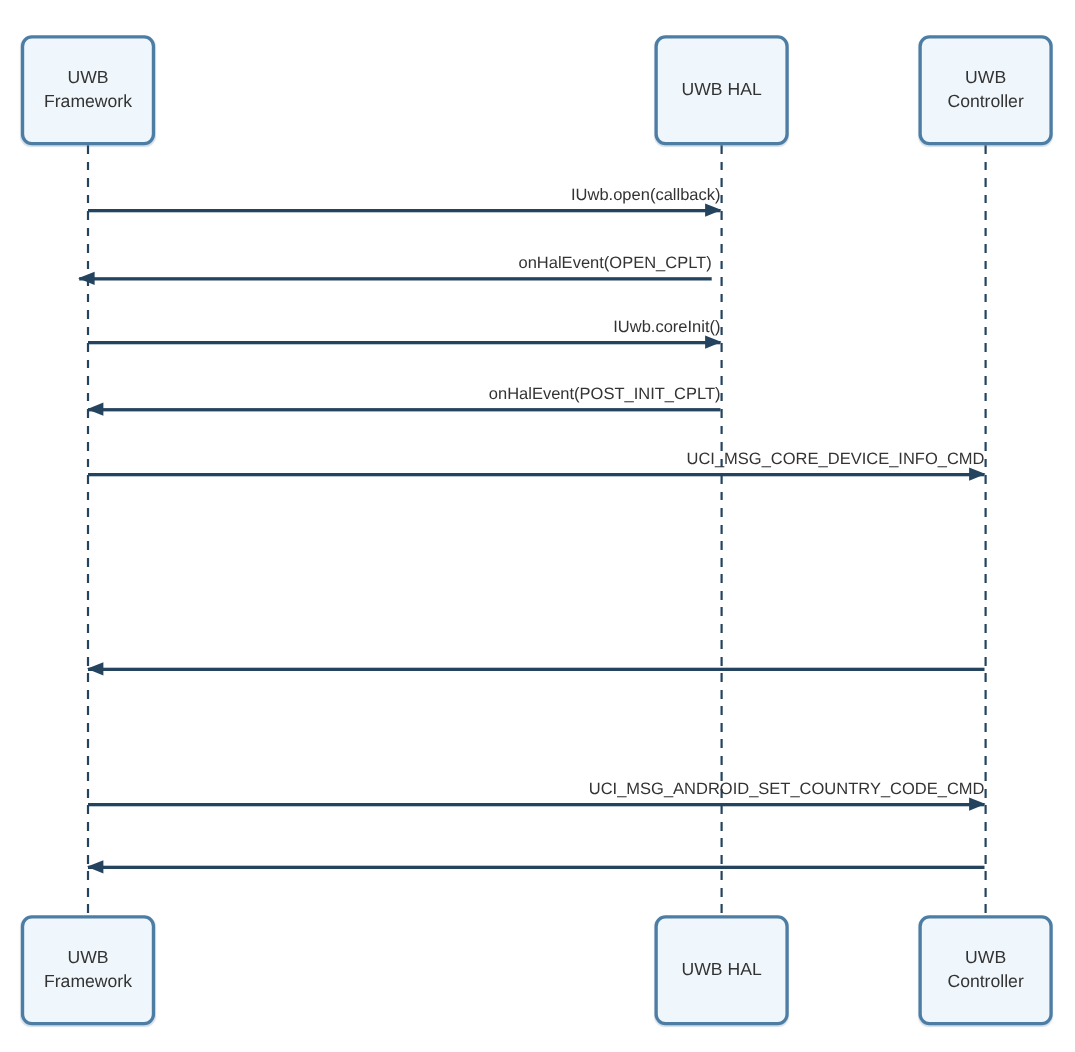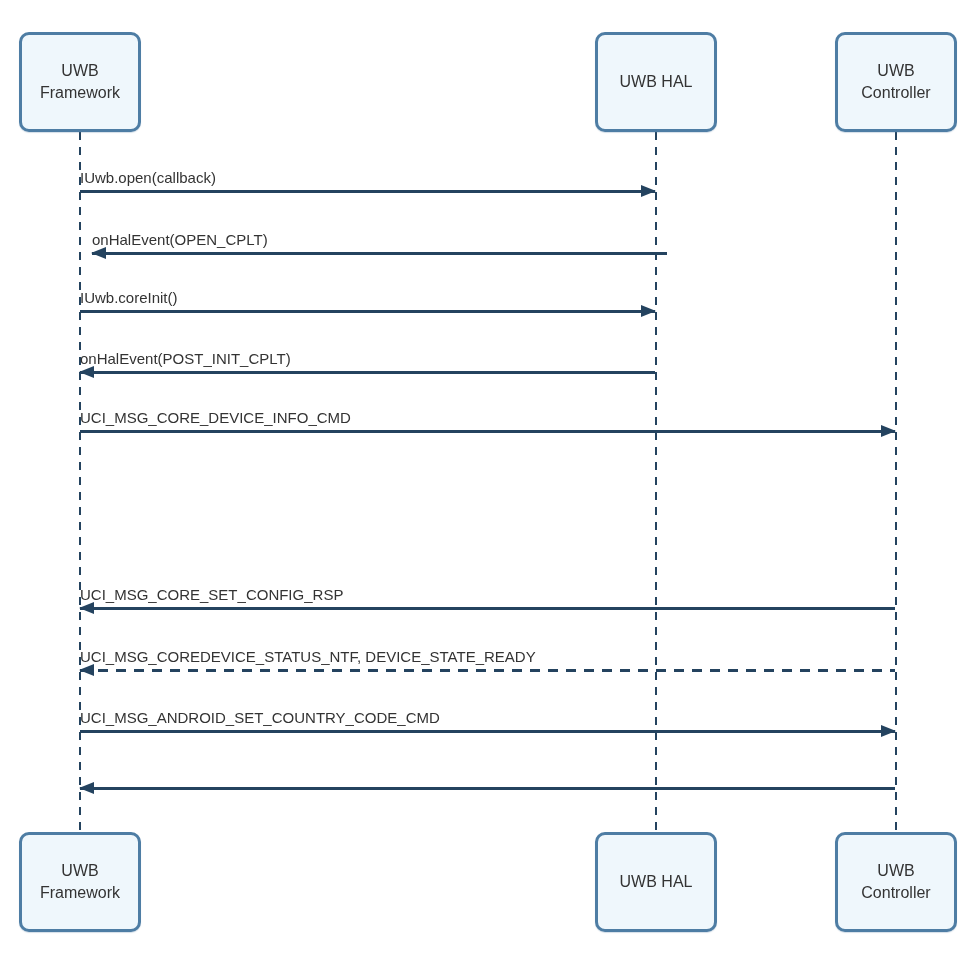--- a/index.html
+++ b/index.html
@@ -35,21 +35,21 @@
   }
   .actor-label {
     text-align: center; font-size: 16px; line-height: 1.35;
     color: var(--text); padding: 0 13px;
   }
 
   
   .message { position: absolute; height: 30px; }
   .msg-label {
     position: absolute; left: 0; right: 0; bottom: 7px;
-    text-align: left; font-size: 15px; color: var(--text);
+    text-align: right; font-size: 15px; color: var(--text);
     white-space: nowrap;
   }
   .msg-line {
     position: absolute; left: 0; right: 0; bottom: 0; height: 3px;
     background: var(--line);
   }
   .msg-line.dashed {
     background: repeating-linear-gradient(to right, var(--line) 0 10px, transparent 10px 18px);
   }
   .arrowhead {
@@ -78,21 +78,21 @@
   <div class="actor" style="left:835px;top:32px">
     <span class="actor-label">UWB Controller</span>
   </div>
 
   <div class="message" style="left:80px;top:163px;width:575px">
     <div class="msg-label">IUwb.open(callback)</div>
     <div class="msg-line"></div>
     <div class="arrowhead ah-right"></div>
   </div>
 
-  <div class="message" style="left:92px;top:225px;width:575px">
+  <div class="message" style="left:72px;top:225px;width:575px">
     <div class="msg-label">onHalEvent(OPEN_CPLT)</div>
     <div class="msg-line"></div>
     <div class="arrowhead ah-left"></div>
   </div>
 
   <div class="message" style="left:80px;top:283px;width:575px">
     <div class="msg-label">IUwb.coreInit()</div>
     <div class="msg-line"></div>
     <div class="arrowhead ah-right"></div>
   </div>
@@ -105,30 +105,24 @@
 
   <div class="message" style="left:80px;top:403px;width:815px">
     <div class="msg-label">UCI_MSG_CORE_DEVICE_INFO_CMD</div>
     <div class="msg-line"></div>
     <div class="arrowhead ah-right"></div>
   </div>
 
 
 
   <div class="message" style="left:80px;top:580px;width:815px">
-    <div class="msg-label">UCI_MSG_CORE_SET_CONFIG_RSP</div>
     <div class="msg-line"></div>
     <div class="arrowhead ah-left"></div>
   </div>
 
-  <div class="message" style="left:80px;top:642px;width:815px">
-    <div class="msg-label">UCI_MSG_COREDEVICE_STATUS_NTF, DEVICE_STATE_READY</div>
-    <div class="msg-line dashed"></div>
-    <div class="arrowhead ah-left"></div>
-  </div>
 
   <div class="message" style="left:80px;top:703px;width:815px">
     <div class="msg-label">UCI_MSG_ANDROID_SET_COUNTRY_CODE_CMD</div>
     <div class="msg-line"></div>
     <div class="arrowhead ah-right"></div>
   </div>
 
   <div class="message" style="left:80px;top:760px;width:815px">
     <div class="msg-line"></div>
     <div class="arrowhead ah-left"></div>

